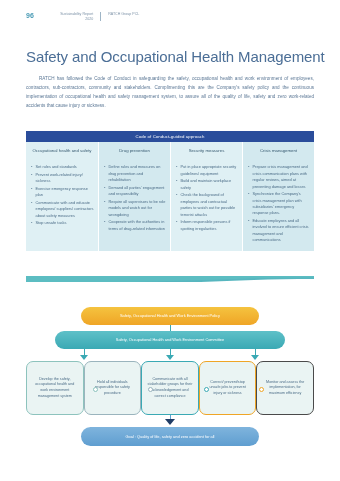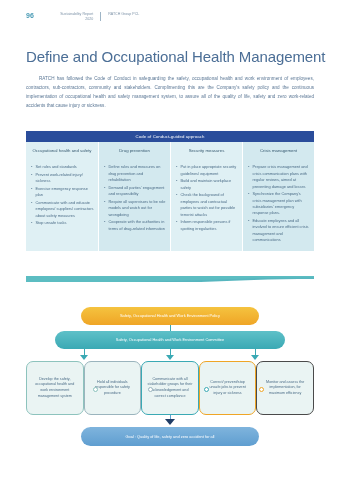--- a/index.html
+++ b/index.html
@@ -225,21 +225,21 @@
 <div class="page-header">
   <div class="folio">96</div>
   <div class="hdr-report">
     <div>Sustainability Report</div>
     <div>2020</div>
   </div>
   <div class="hdr-divider"></div>
   <div class="hdr-company">RATCH Group PCL</div>
 </div>
 
-<h1 class="page-title">Define and Occupational Health Management</h1>
+<h1 class="page-title">Safety and Occupational Health Management</h1>
 
 <p class="intro">RATCH has followed the Code of Conduct in safeguarding the safety, occupational health and work environment of employees, contractors, sub-contractors, community and stakeholders. Complimenting this are the Company's safety policy and the continuous implementation of occupational health and safety management system, to assure all of the quality of life, safety and zero work-related accidents that cause injury or sickness.</p>
 
 <div class="table-wrap">
   <div class="tbl-title">Code of Conduct-guided approach</div>
   <div class="tbl-cols" id="table-columns">
       <div class="tbl-col">
         <div class="col-head">Occupational health and safety</div>
         <div class="col-body">
           <ul>

